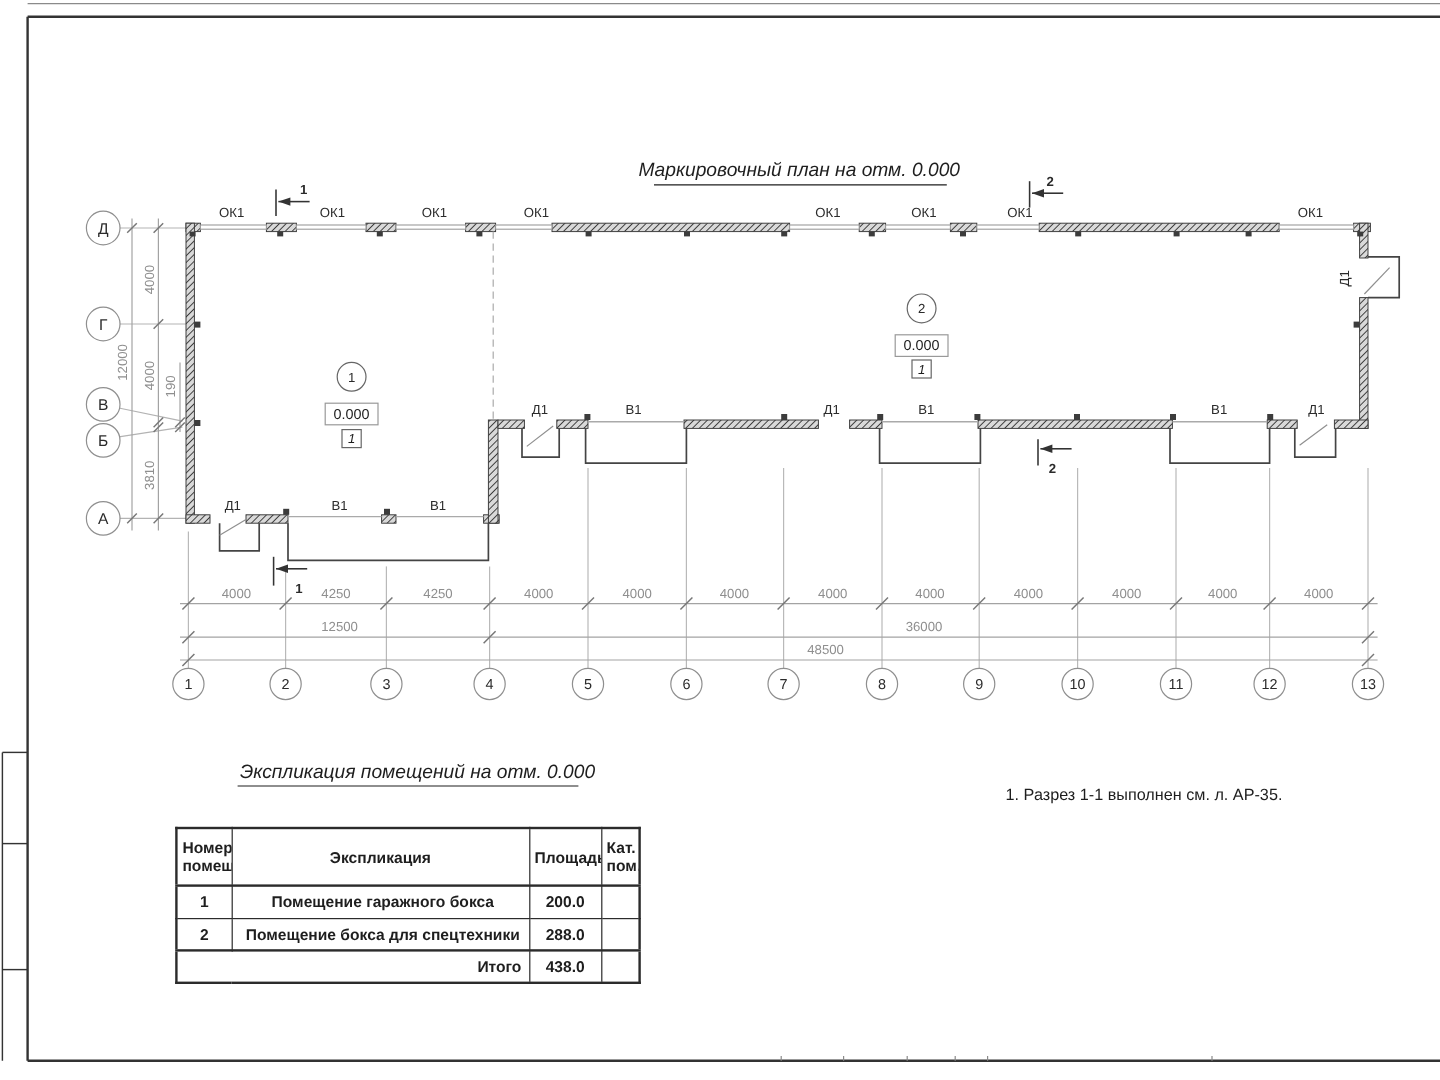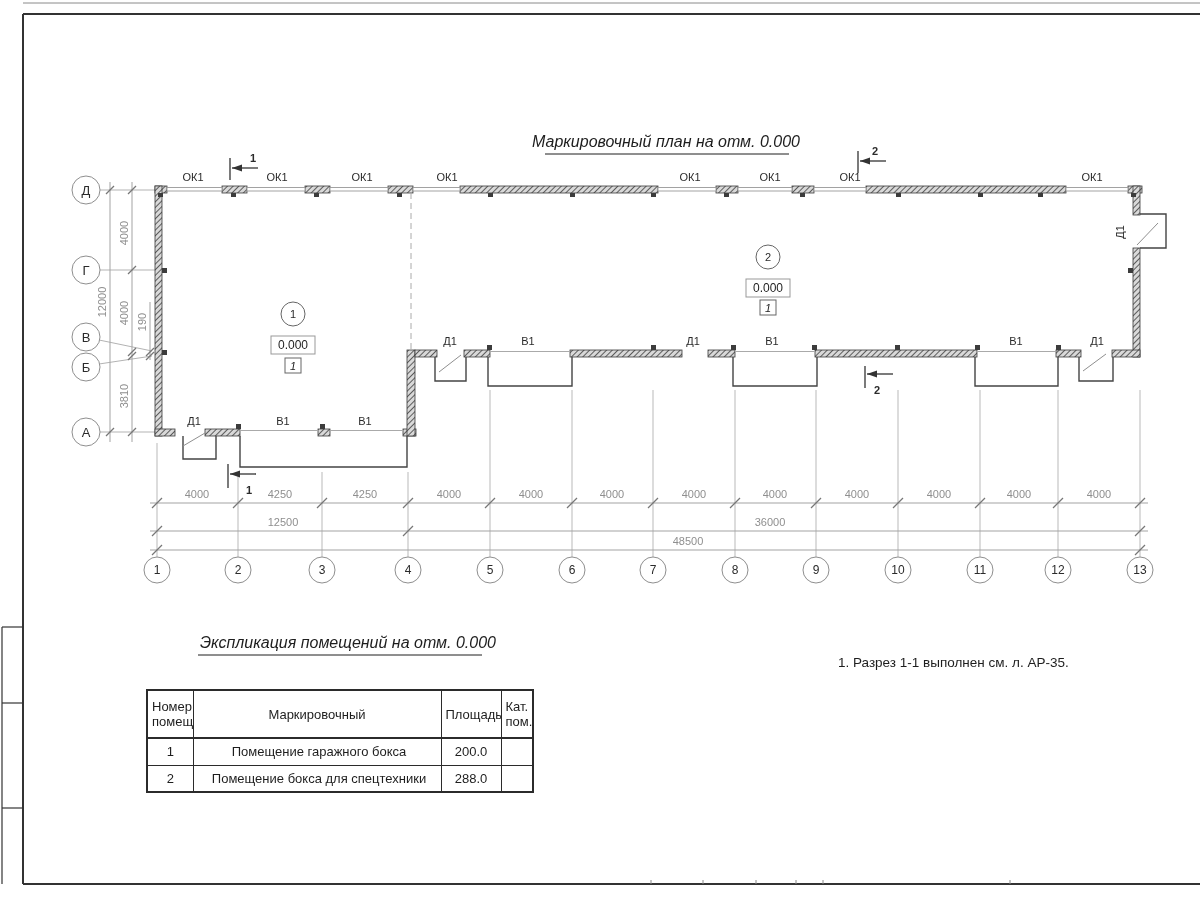--- a/index.html
+++ b/index.html
@@ -12,21 +12,21 @@
   .gridnum{fill:#2b2b2b;font-size:12px;}
   .gridletter{fill:#2b2b2b;font-size:13px;}
   .title{fill:#1e1e1e;font-size:16px;font-style:italic;}
   .note{fill:#1e1e1e;font-size:13.5px;}
   .roomnum{fill:#2b2b2b;font-size:11px;}
   .elev{fill:#1e1e1e;font-size:12px;}
   .floorbox{fill:#1e1e1e;font-size:11px;font-style:italic;}
   
   .schedule{position:absolute;left:146px;top:689px;width:386px;border-collapse:collapse;
             font-size:13px;color:#1e1e1e;background:#fff;table-layout:fixed;}
-  .schedule td,.schedule th{border:1px solid #2b2b2b;font-weight:normal;vertical-align:middle;
+  .schedule td,.schedule th{border:1px solid #2b2b2b;font-weight:bold;vertical-align:middle;
             text-align:center;padding:0 4px;overflow:hidden;}
   .schedule{border:2px solid #2b2b2b;}
   .schedule tr.hdr td{height:46px;}
   .schedule tr.hdr{border-bottom:2px solid #2b2b2b;}
   .schedule tr.r{height:27px;}
   .schedule tr.tot{border-top:2px solid #2b2b2b;height:27px;}
   .schedule .name{text-align:center;padding-left:8px;}
   .schedule .itogo{text-align:right;padding-right:6px;}
 </style>
 </head>
@@ -370,34 +370,39 @@
         <col style="width:248px">
         <col style="width:60px">
         <col style="width:32px">
       </colgroup>
   <tbody>
         <tr class="hdr">
     <td>
       <div>Номер</div>
       <div>помещ.</div>
     </td>
-    <td>Маркировочный</td>
+    <td>Экспликация</td>
     <td>Площадь</td>
     <td>
       <div>Кат.</div>
       <div>пом.</div>
     </td>
   </tr>
   <tr class="r">
     <td>1</td>
     <td class="name">Помещение гаражного бокса</td>
     <td>200.0</td>
     <td></td>
   </tr>
   <tr class="r">
     <td>2</td>
     <td class="name">Помещение бокса для спецтехники</td>
     <td>288.0</td>
     <td></td>
   </tr>
+  <tr class="tot">
+    <td colspan="2" class="itogo">Итого</td>
+    <td>438.0</td>
+    <td></td>
+  </tr>
 </tbody>
     </table>
 </div>
 
 </body></html>

